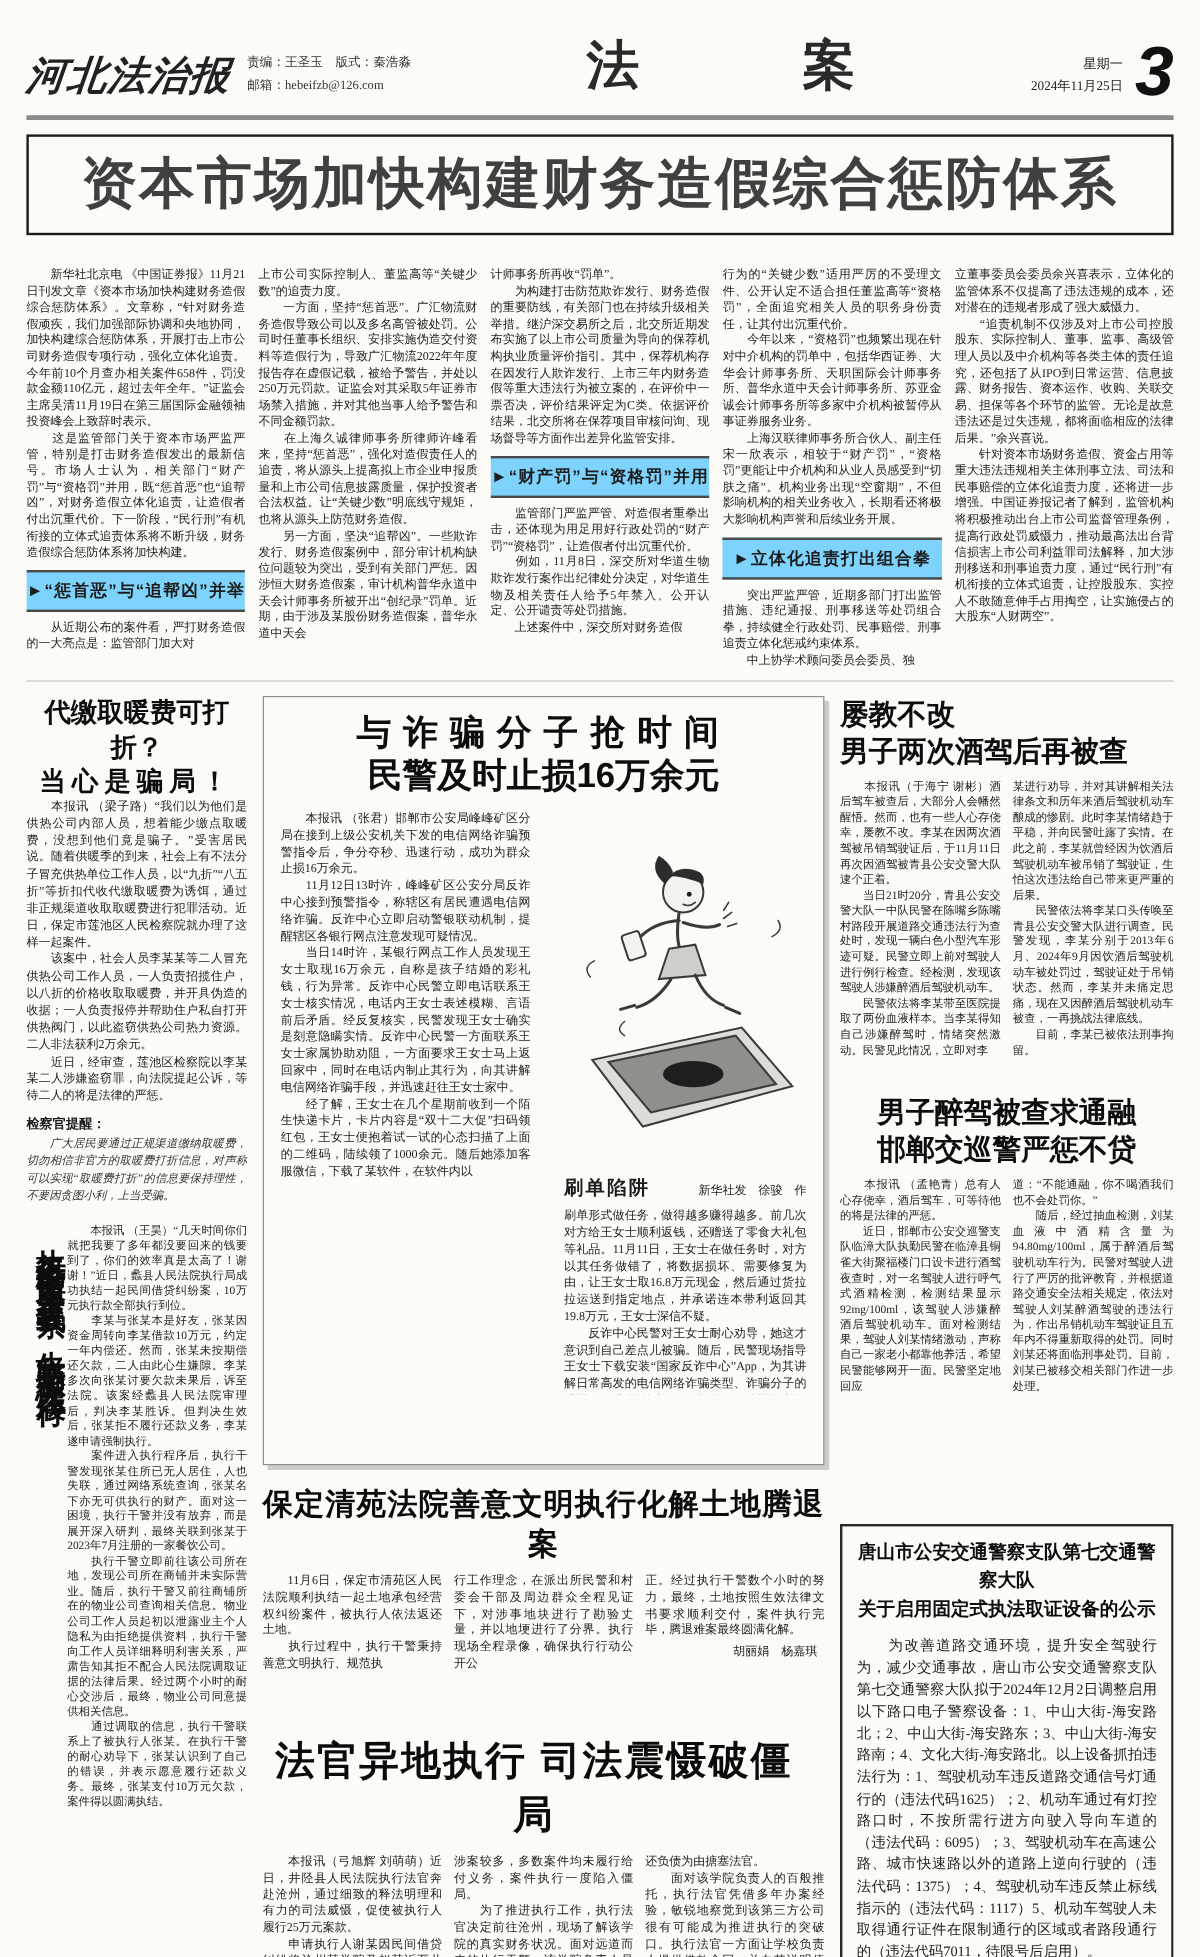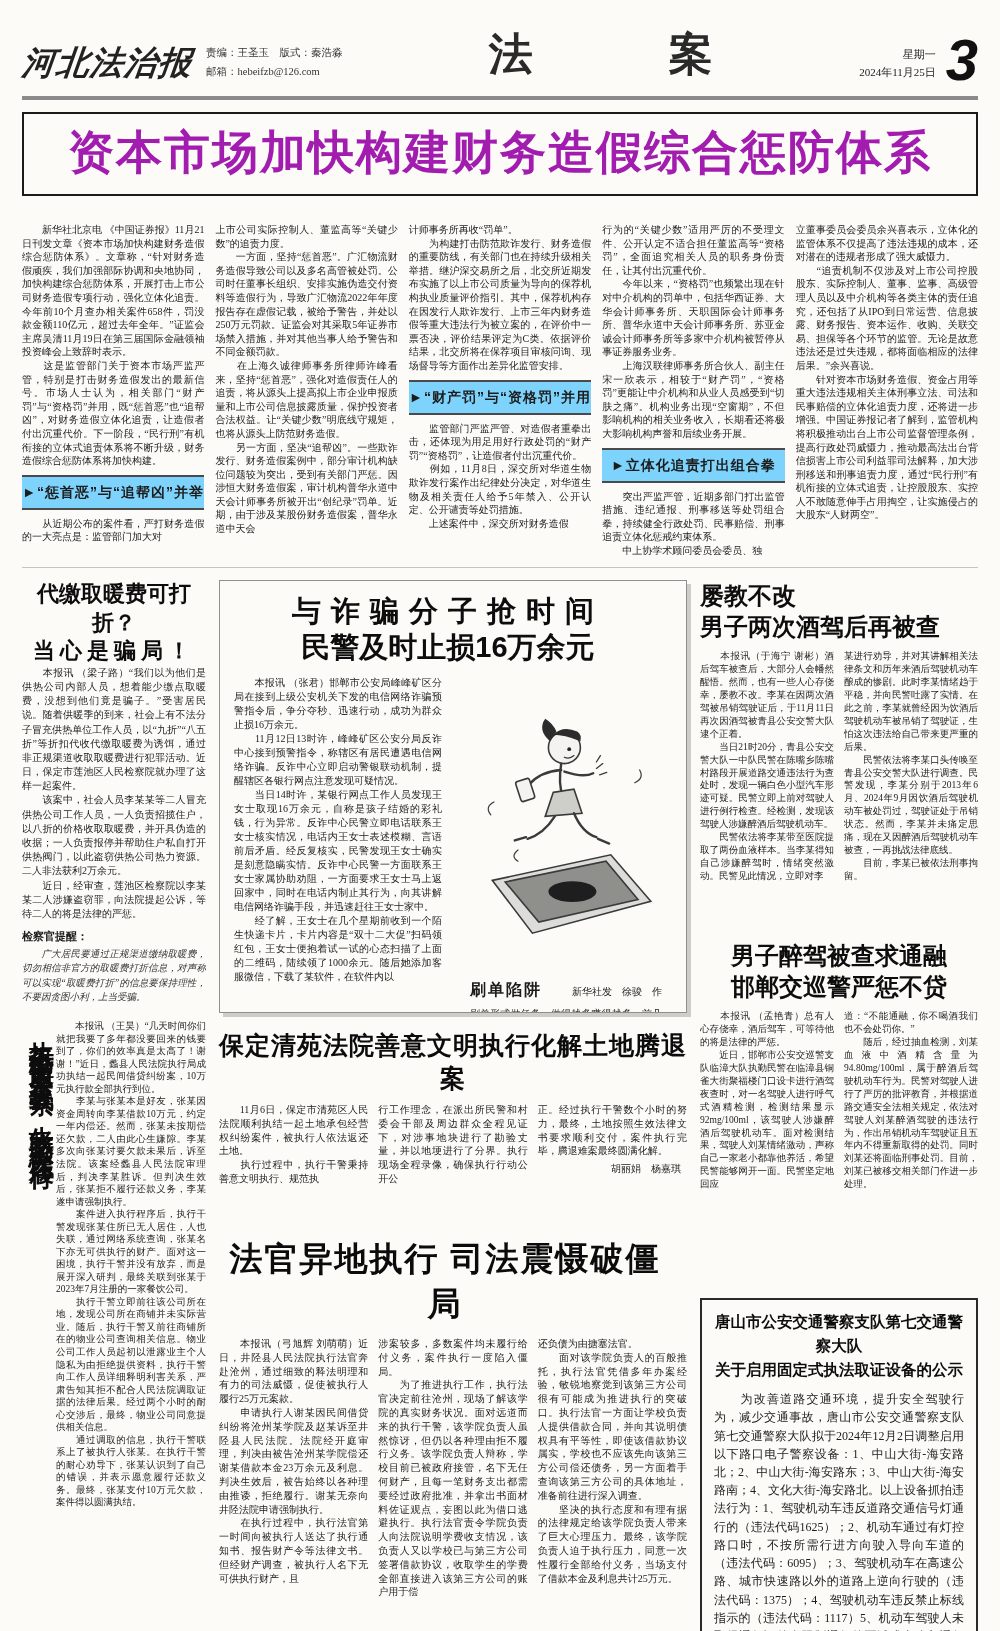--- a/index.html
+++ b/index.html
@@ -10,21 +10,21 @@
   }
   
   .hdr{display:flex;align-items:flex-end;border-bottom:4px solid #8b8b8b;padding-bottom:10px;height:86px;box-sizing:border-box;}
   .logo{font-family:"Liberation Serif",serif;font-size:33px;font-weight:900;font-style:italic;transform:skewX(-6deg);letter-spacing:1px;white-space:nowrap;color:#222;}
   .ed-info{font-size:10.5px;line-height:1.8;margin-left:14px;color:#333;padding-bottom:4px;white-space:nowrap;}
   .sec-title{flex:1;text-align:center;font-size:44px;font-weight:900;letter-spacing:46px;text-indent:46px;font-family:"Liberation Serif",serif;color:#2a2a2a;padding-bottom:2px;}
   .date-blk{font-size:11px;text-align:right;line-height:1.7;color:#222;white-space:nowrap;padding-bottom:4px;}
   .page-no{font-size:58px;font-weight:900;font-style:italic;font-family:"Liberation Sans",sans-serif;line-height:0.9;margin-left:10px;color:#111;}
   
   .ban-box{border:2px solid #1b1b1b;margin-top:12px;padding:8px 0 10px 0;text-align:center;}
-  .ban-box h1{margin:0;font-family:"Liberation Sans","DejaVu Sans",sans-serif;font-size:46px;font-weight:900;letter-spacing:2px;color:#a21caf;}
+  .ban-box h1{margin:0;font-family:"Liberation Sans","DejaVu Sans",sans-serif;font-size:46px;font-weight:900;letter-spacing:2px;color:#404040;}
   .cols5{display:flex;gap:11px;margin-top:27px;height:332px;overflow:hidden;}
   .cols5 .col{flex:1;font-size:10px;line-height:1.36;text-align:justify;}
   p.body{margin:0;white-space:pre-line;}
   .subhead{margin:7px 0;padding:6px 0;border-top:2px solid #4a4a4a;border-bottom:2px solid #4a4a4a;
     font-family:"Liberation Sans",sans-serif;font-weight:bold;font-size:14px;text-align:center;letter-spacing:1px;background:#7dd3fc;}
   .sep{height:1px;background:#c7c5c0;margin:12px 0 12px 0;}
   
   .strips{display:flex;gap:13px;height:1078px;overflow:hidden;}
   .strip-left{width:184px;flex:none;}
   .strip-mid{width:468px;flex:none;}
@@ -33,21 +33,21 @@
   .scam-t1{font-size:22px;}
   .scam-t2{font-size:22px;letter-spacing:5px;}
   .small-body{font-size:10px;line-height:1.42;text-align:justify;margin-top:8px;}
   .tip-label{font-weight:bold;font-size:11px;margin-top:8px;}
   .tip-text{font-size:9.5px;line-height:1.5;color:#333;font-style:italic;text-align:justify;white-space:pre-line;margin-top:3px;}
   
   .vert-art{display:flex;margin-top:16px;height:608px;overflow:hidden;}
   .vert-title{writing-mode:vertical-rl;font-family:"Liberation Sans",sans-serif;font-weight:900;font-size:25px;line-height:1.15;letter-spacing:5px;width:34px;flex:none;color:#0d0d0d;}
   .vert-body{flex:1;margin-left:8px;font-size:9.5px;line-height:1.32;text-align:justify;overflow:hidden;}
   
-  .mid-box{border:1px solid #8f8f8f;box-shadow:4px 4px 0 #cfcdc8;padding:12px 24px 10px 14px;height:433px;box-sizing:border-box;overflow:hidden;}
+  .mid-box{border:1px solid #8f8f8f;box-shadow:4px 4px 0 #cfcdc8;padding:12px 14px 10px 14px;height:641px;box-sizing:border-box;overflow:hidden;}
   .mid-box .t2{font-size:29px;line-height:1.25;}
   .mid-box .tt1{letter-spacing:10px;}
   .mid-content{display:flex;gap:28px;margin-top:10px;height:486px;overflow:hidden;}
   .mid-left{width:208px;flex:none;font-size:10px;line-height:1.4;text-align:justify;}
   .mid-right{flex:1;display:flex;flex-direction:column;min-width:0;}
   .illus{border:0;height:300px;flex:none;}
   .cap-row{display:flex;justify-content:space-between;align-items:baseline;margin:4px 0 6px 0;}
   .cap-title{font-size:16px;font-weight:bold;letter-spacing:2px;}
   .cap-credit{font-size:10px;color:#222;}
   .mid-right .cont{font-size:10px;line-height:1.4;text-align:justify;overflow:hidden;}
@@ -55,21 +55,21 @@
   .hl-md{font-family:"Liberation Sans",sans-serif;font-weight:900;font-size:25px;text-align:center;margin:16px 0 8px 0;color:#0c0c0c;letter-spacing:1px;}
   .hl-lg{font-family:"Liberation Sans",sans-serif;font-weight:900;font-size:33px;text-align:center;margin:16px 16px 10px 0;color:#0b0b0b;letter-spacing:2px;}
   .cols3{display:flex;gap:10px;overflow:hidden;}
   .cols3 .col{flex:1;font-size:10px;line-height:1.38;text-align:justify;}
   .land-cols{height:118px;}
   .judge-cols{height:286px;}
   .byline{text-align:right;font-size:10px;margin-top:4px;padding-right:6px;}
   
   .rt-art{overflow:hidden;}
   .drunk1{height:332px;}
-  .drunk2{height:346px;margin-top:28px;}
+  .drunk2{height:346px;}
   .t-left{font-family:"Liberation Sans",sans-serif;font-weight:900;font-size:24px;line-height:1.3;text-align:left;color:#0d0d0d;}
   .t-center{font-family:"Liberation Sans",sans-serif;font-weight:900;font-size:24px;line-height:1.3;text-align:center;color:#0d0d0d;}
   .cols2{display:flex;gap:10px;margin-top:8px;overflow:hidden;}
   .cols2 .col{flex:1;font-size:9.5px;line-height:1.36;text-align:justify;}
   .d1cols{height:258px;}
   .d2cols{height:278px;}
   
   .notice{border:2px solid #2a2a2a;margin-top:12px;padding:10px 12px;height:372px;box-sizing:border-box;overflow:hidden;background:#fcfbf8;}
   .notice-title{font-family:"Liberation Sans",sans-serif;font-weight:900;font-size:15.5px;line-height:1.55;text-align:center;color:#0d0d0d;}
   .notice-body{font-size:12px;line-height:1.52;text-align:justify;white-space:pre-line;margin-top:8px;}

